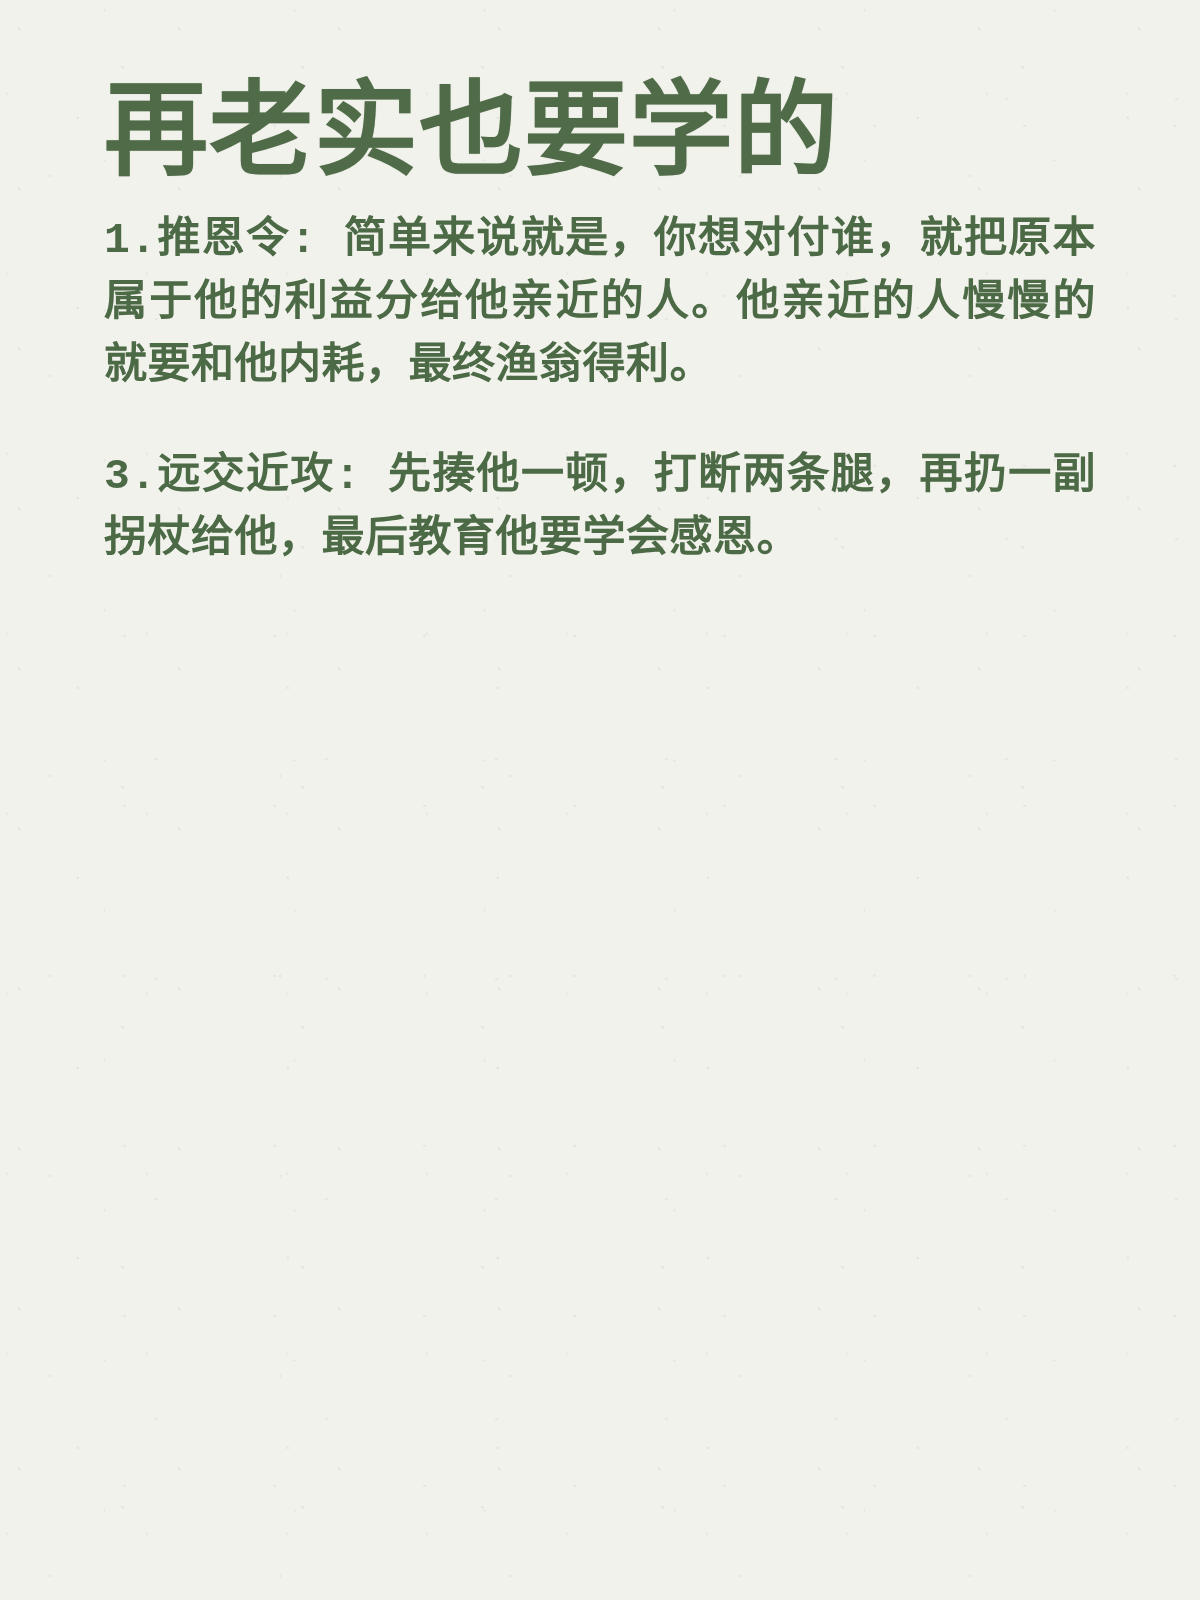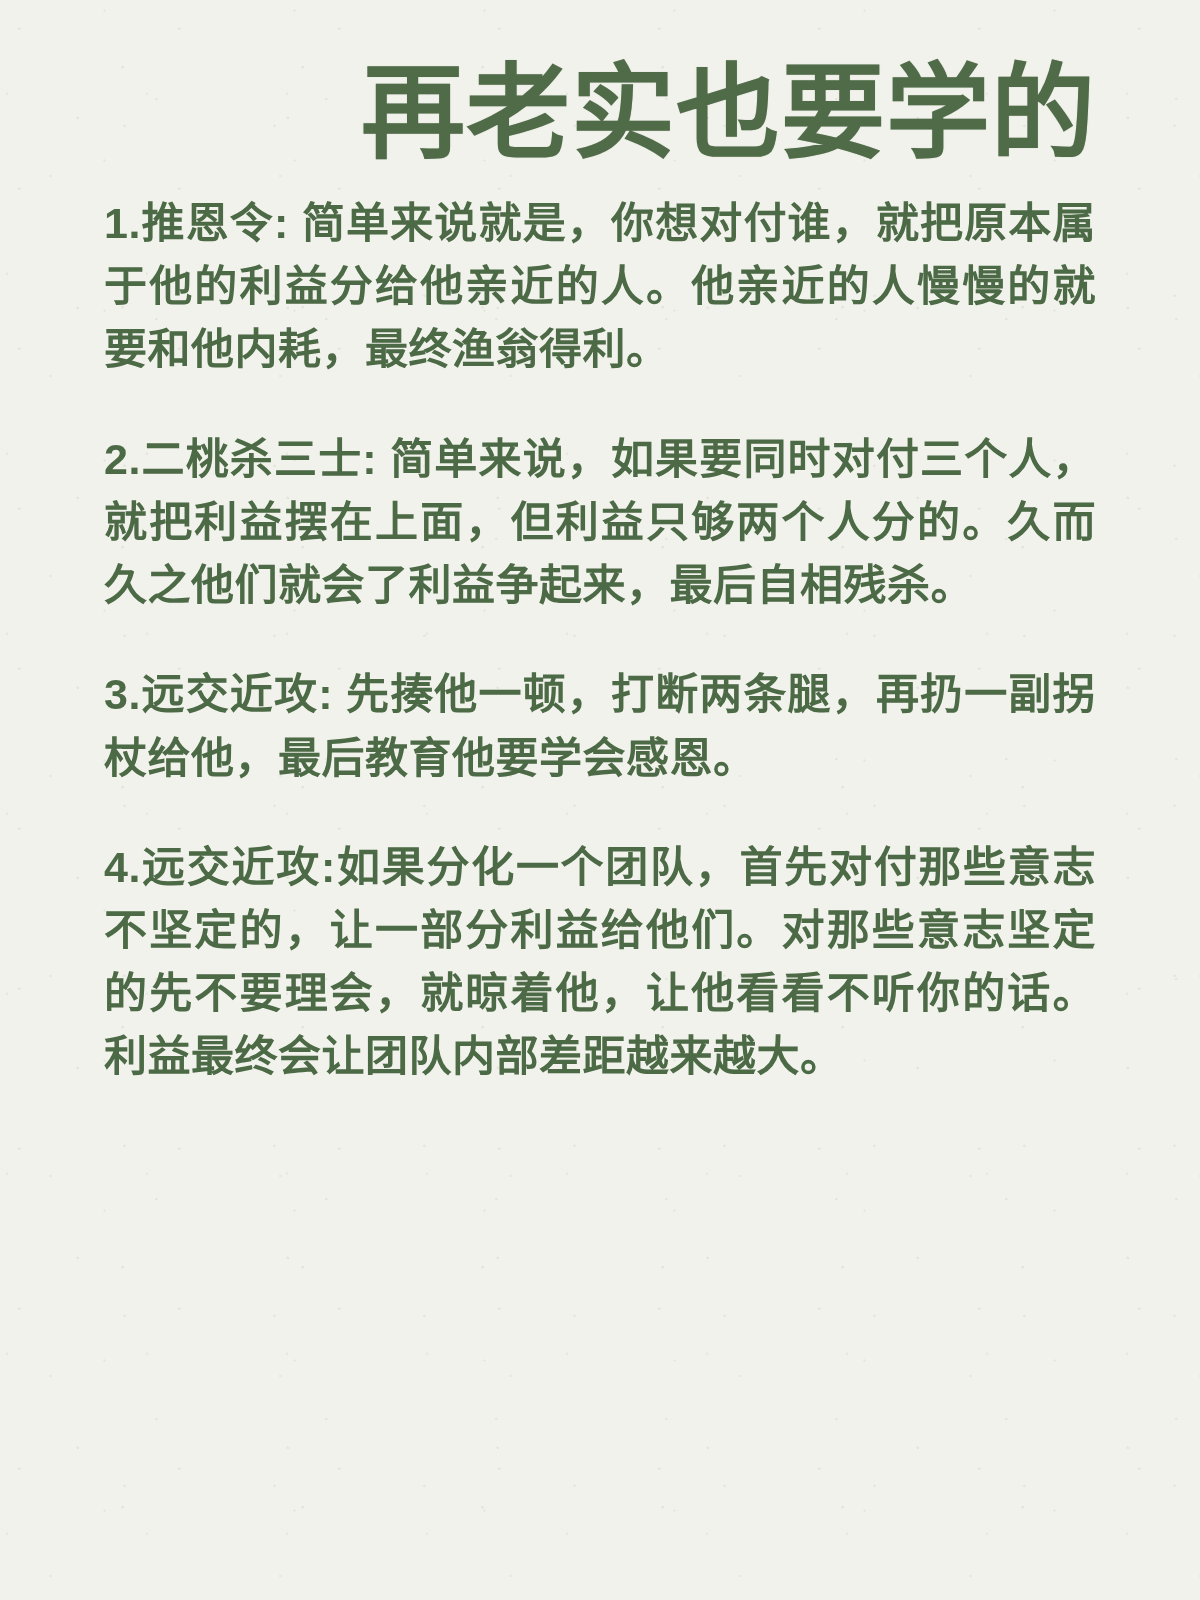--- a/index.html
+++ b/index.html
@@ -32,42 +32,44 @@
     opacity: .9;
   }
   .page {
     position: relative;
     width: 1200px;
     height: 1600px;
     box-sizing: border-box;
     padding: 60px 104px 0 104px;
   }
   .title-block {
-    text-align: right;
+    text-align: left;
     margin-bottom: 26px;
+    margin-top: 17px;
   }
   .title-main {
     font-size: 104px;
     line-height: 1.02;
     font-weight: 700;
     color: #4f6b48;
     letter-spacing: 1px;
     margin: 0;
     text-shadow: 0 0 1px rgba(79,107,72,0.35);
   }
   .title-sub {
     font-size: 96px;
     line-height: 1.12;
     font-weight: 400;
     color: #6f8a63;
     margin: 2px 0 0 0;
     letter-spacing: 4px;
   }
   .content {
     margin-top: 6px;
+    font-family: Liberation Mono, monospace;
   }
   .item {
     color: #4c6a46;
     font-size: 43px;
     line-height: 1.47;
     font-weight: 700;
     margin: 0 0 46px 0;
     text-align: justify;
     letter-spacing: 0.5px;
   }
@@ -91,26 +93,20 @@
   <div class="title-block">
     <h1 class="title-main">再老实也要学的</h1>
   </div>
 
   <div class="content">
 
     <p class="item">
       <span class="num">1.</span><span class="term">推恩令:</span><span class="body"> 简单来说就是，你想对付谁，就把原本属于他的利益分给他亲近的人。他亲近的人慢慢的就要和他内耗，最终渔翁得利。</span>
     </p>
 
-    <p class="item">
-      <span class="num">2.</span><span class="term">二桃杀三士:</span><span class="body"> 简单来说，如果要同时对付三个人，就把利益摆在上面，但利益只够两个人分的。久而久之他们就会了利益争起来，最后自相残杀。</span>
-    </p>
 
     <p class="item">
       <span class="num">3.</span><span class="term">远交近攻:</span><span class="body"> 先揍他一顿，打断两条腿，再扔一副拐杖给他，最后教育他要学会感恩。</span>
     </p>
 
-    <p class="item">
-      <span class="num">4.</span><span class="term">远交近攻:</span><span class="body">如果分化一个团队，首先对付那些意志不坚定的，让一部分利益给他们。对那些意志坚定的先不要理会，就晾着他，让他看看不听你的话。利益最终会让团队内部差距越来越大。</span>
-    </p>
 
   </div>
 </div>
 
 </body></html>

